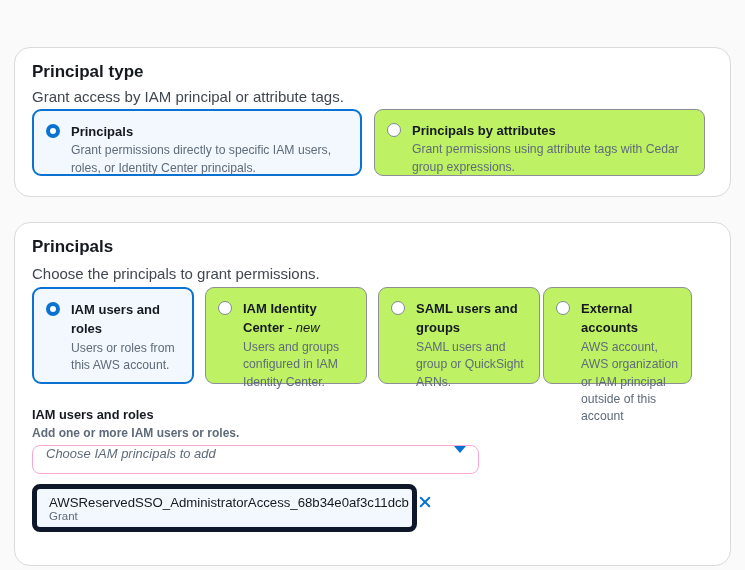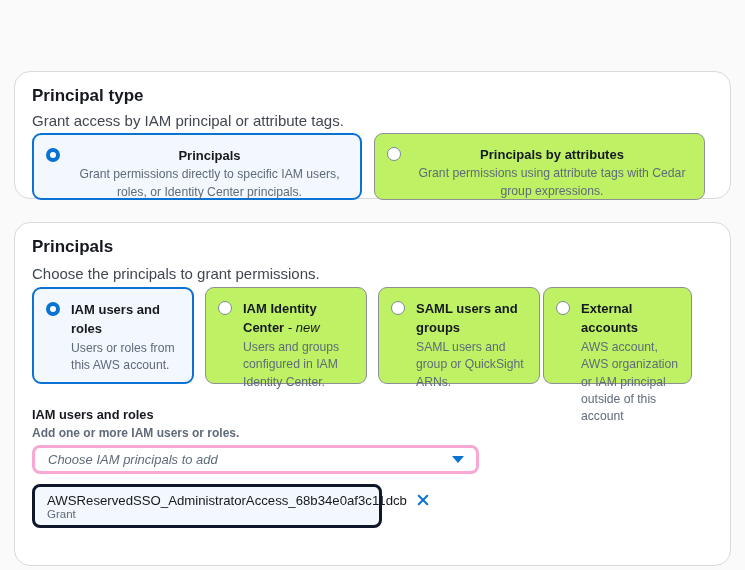--- a/index.html
+++ b/index.html
@@ -23,21 +23,21 @@
   }
 
   .panel {
     position: absolute;
     left: 14px;
     width: 717px;
     background: #ffffff;
     border: 1px solid #d9dadd;
     border-radius: 16px;
   }
-  #panel-principal-type { top: 71px; height: 128px; text-align: center; }
+  #panel-principal-type { top: 47px; height: 150px; }
   #panel-principals     { top: 222px; height: 344px; }
 
   .section-title {
     position: absolute;
     left: 17px;
     font-size: 17px;
     font-weight: bold;
     color: #16191f;
   }
   .section-desc {
@@ -110,47 +110,47 @@
     position: absolute;
     left: 17px;
     font-size: 12px;
     color: #5f6b7a;
     font-weight: bold;
   }
   .select-box {
     position: absolute;
     left: 17px; top: 222px;
     width: 447px; height: 29px;
-    border: 3px solid #f9a8d4;
+    border: 1px solid #f9a8d4;
     border-radius: 8px;
     background: #ffffff;
     display: flex;
-    align-items: center;
+    align-items: flex-start;
     padding: 0 10px 0 13px;
   }
   .select-placeholder {
     flex: 1;
     font-size: 13px;
     font-style: italic;
     color: #5f6b7a;
   }
   .caret {
     width: 0; height: 0;
     border-left: 6px solid transparent;
     border-right: 6px solid transparent;
     border-top: 7px solid #0972d3;
     margin-right: 2px;
   }
 
   
   .token {
     position: absolute;
     left: 17px; top: 261px;
-    width: 350px;
-    border: 3px solid #0f172a;
+    width: 385px;
+    border: 5px solid #0f172a;
     border-radius: 8px;
     background: #f2f8fd;
     padding: 5px 10px 5px 12px;
   }
   .token-top {
     display: flex;
     align-items: center;
     justify-content: space-between;
   }
   .token-title {

